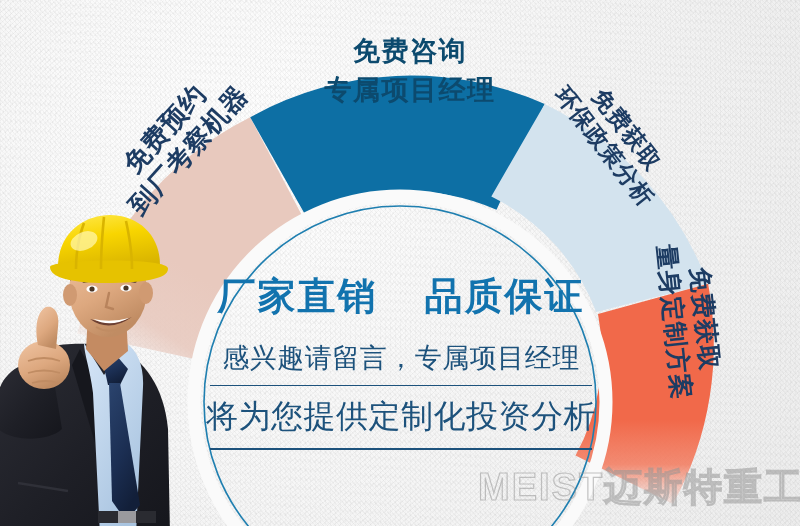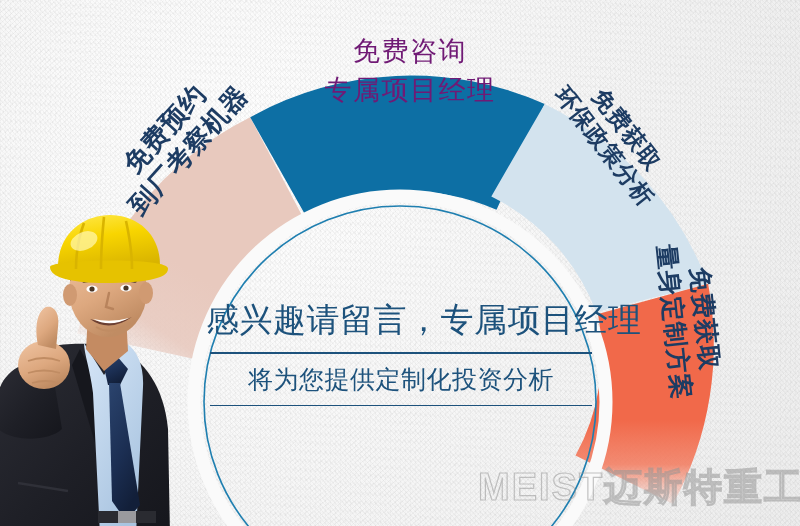--- a/index.html
+++ b/index.html
@@ -45,21 +45,21 @@
   
   #label-pink{
     left:92px;top:108px;width:170px;
     color:#1d3c63;font-size:26px;font-weight:700;
     transform:rotate(-48deg);
     letter-spacing:1px;
   }
   
   #label-blue{
     left:310px;top:32px;width:200px;
-    color:#701a75;font-size:27px;font-weight:400;
+    color:#0c4a6e;font-size:27px;font-weight:700;
     letter-spacing:1.5px;line-height:1.45;
   }
   
   #label-lightblue{
     left:536px;top:110px;width:160px;
     color:#1d3c63;font-size:23px;font-weight:700;
     transform:rotate(52deg);
     letter-spacing:1px;
   }
   
@@ -74,26 +74,26 @@
   #center{
     position:absolute;left:206px;top:276px;width:390px;z-index:9;
     text-align:center;color:#1273ae;
   }
   #headline{
     font-size:38px;font-weight:700;letter-spacing:2px;
     color:#1273ae;line-height:1.1;white-space:nowrap;
   }
   #headline .gap{display:inline-block;width:22px;}
   #sub1{
-    margin-top:22px;font-size:33px;font-weight:500;
+    margin-top:22px;font-size:27px;font-weight:500;
     color:#1d527c;letter-spacing:.5px;white-space:nowrap;
   }
   .rule{height:1.6px;background:#1d527c;margin:9px 4px 9px 4px;}
   #sub2{
-    font-size:25px;font-weight:500;color:#1d527c;
+    font-size:32px;font-weight:500;color:#1d527c;
     letter-spacing:.5px;white-space:nowrap;
   }
 
   
   #person{position:absolute;left:-8px;top:215px;width:230px;height:320px;z-index:10;}
 
   
   #watermark{
     position:absolute;left:478px;top:462px;z-index:11;
     font-size:38px;font-weight:700;letter-spacing:2px;
@@ -175,20 +175,25 @@
     <span class="ln">免费获取</span>
     <span class="ln">环保政策分析</span>
   </div>
 
   <div class="seg-label" id="label-orange">
     <span class="ln">免费获取</span>
     <span class="ln">量身定制方案</span>
   </div>
 
   <div id="center">
+    <div id="headline">
+      <span>厂家直销</span>
+      <span class="gap"></span>
+      <span>品质保证</span>
+    </div>
     <div id="sub1">感兴趣请留言，专属项目经理</div>
     <div class="rule"></div>
     <div id="sub2">将为您提供定制化投资分析</div>
     <div class="rule"></div>
   </div>
 
   <svg id="person" viewBox="0 0 230 320">
     <defs>
       <linearGradient id="suitG" x1="0" y1="0" x2="1" y2="1">
         <stop offset="0%" stop-color="#2c2d35"></stop>

